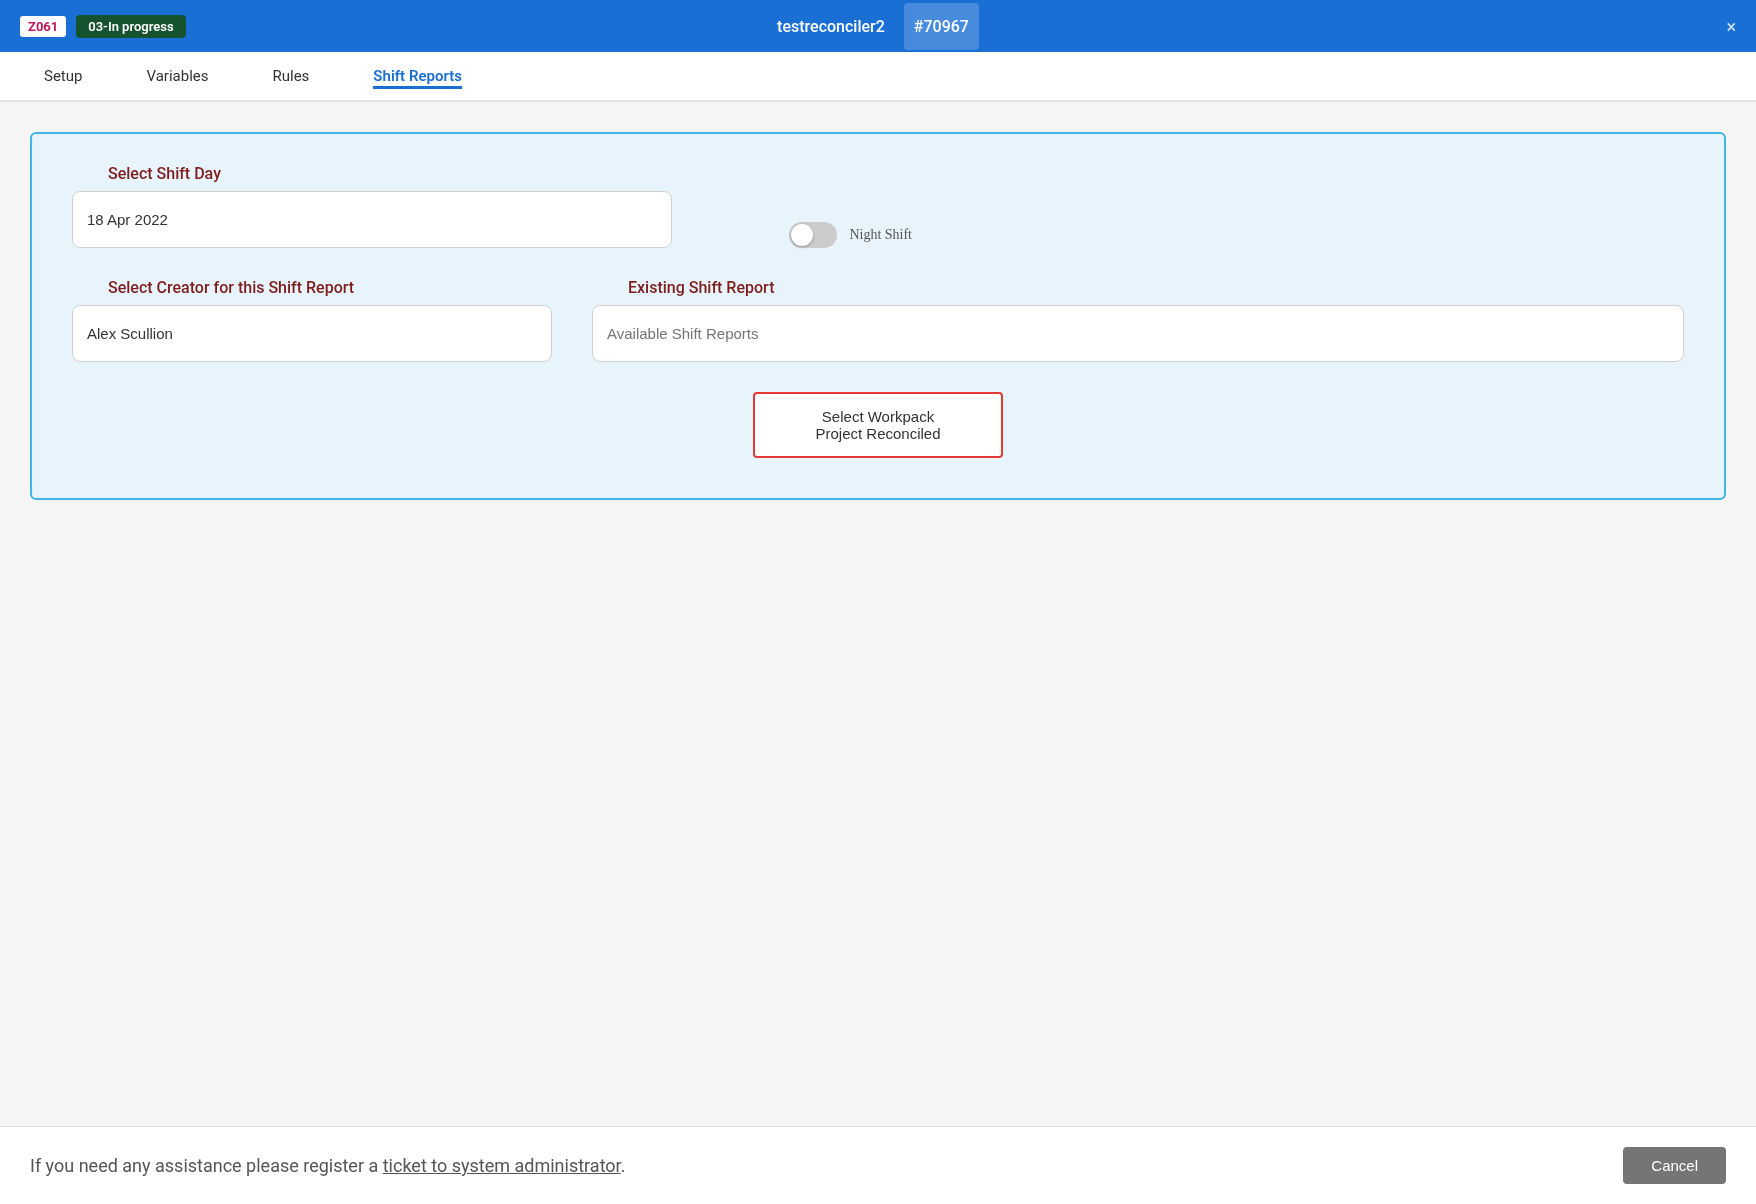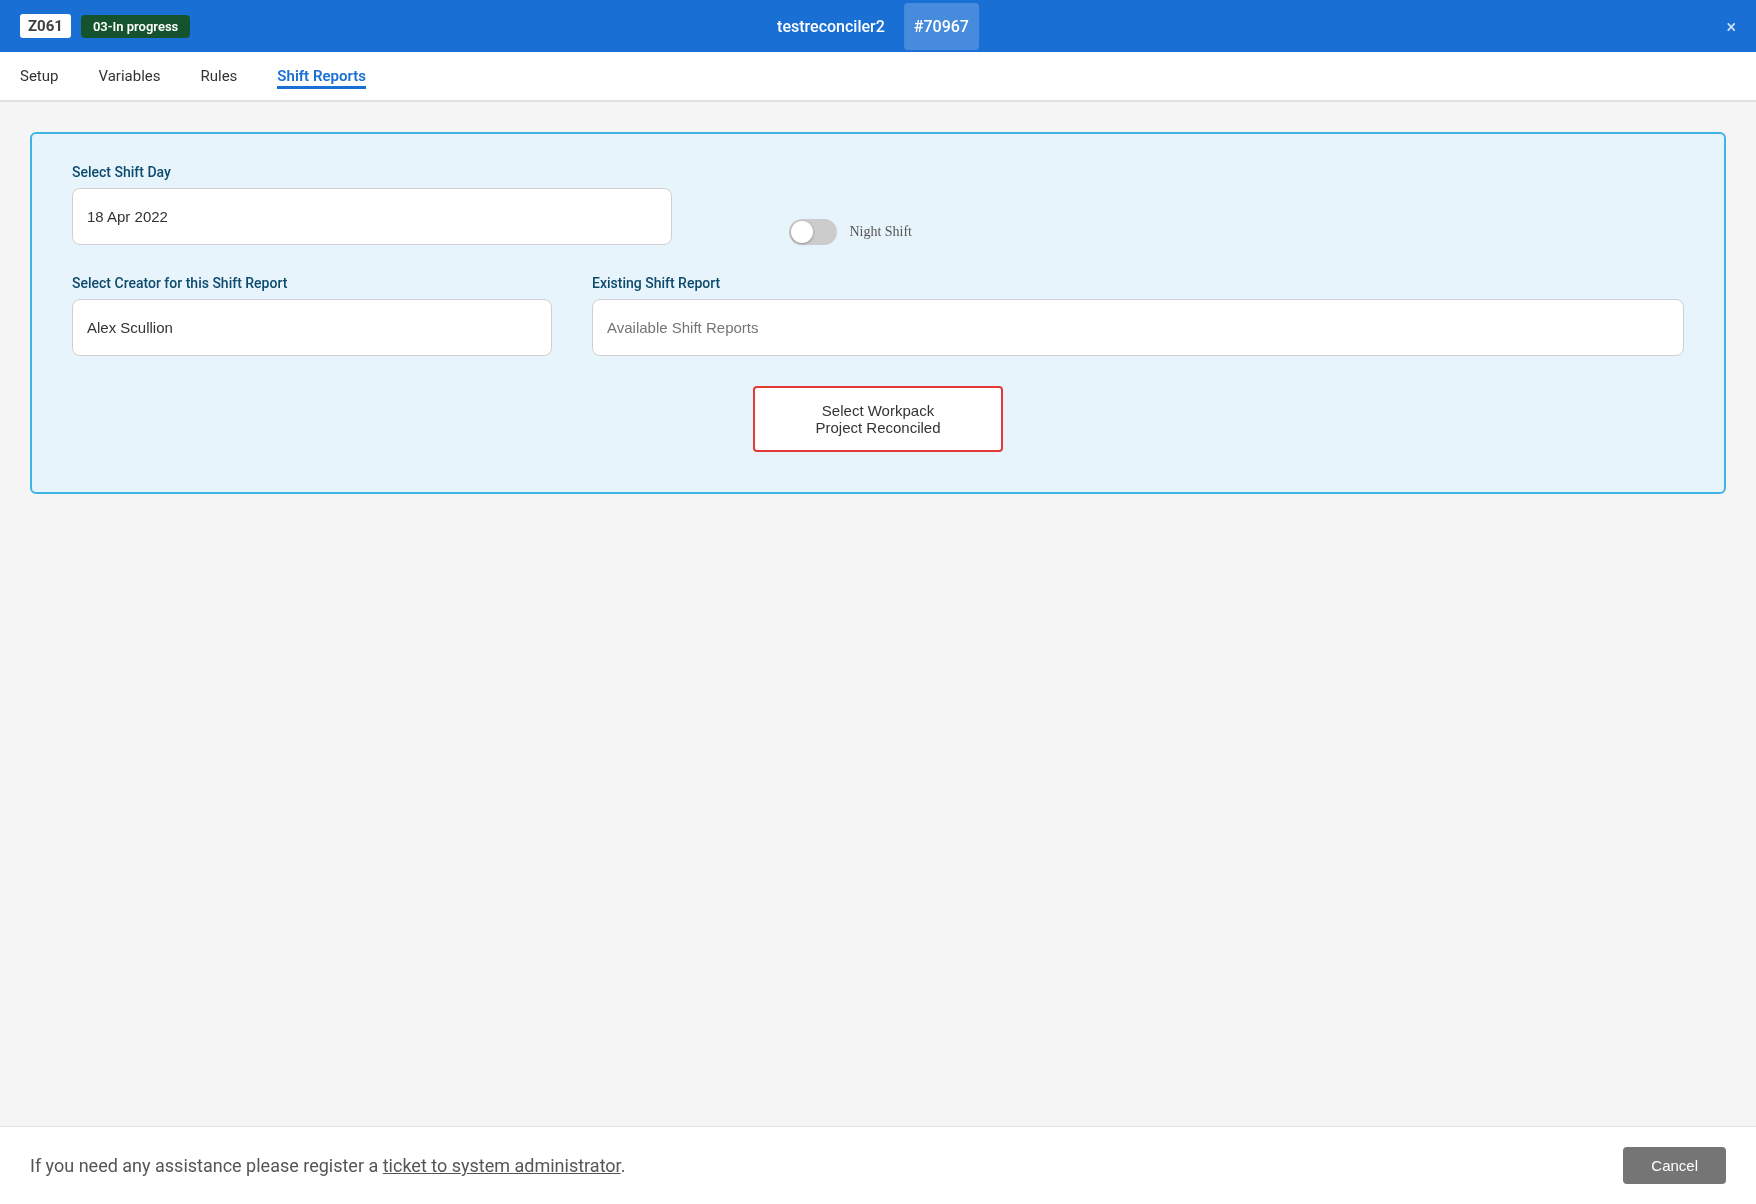--- a/index.html
+++ b/index.html
@@ -22,22 +22,22 @@
       height: 52px;
       position: relative;
     }
     .header-left {
       display: flex;
       align-items: center;
       gap: 10px;
     }
     .badge-z061 {
       background: #ffffff;
-      color: #404040;
-      font-size: 15px;
+      color: #be185d;
+      font-size: 13px;
       font-weight: 700;
       padding: 3px 8px;
       border-radius: 3px;
     }
     .badge-status {
       background: #14532d;
       color: #ffffff;
       font-size: 13px;
       font-weight: 600;
       padding: 4px 12px;
@@ -80,20 +80,21 @@
       height: 50px;
       gap: 40px;
     }
     .nav-tab {
       font-size: 15px;
       color: #333;
       cursor: pointer;
       padding: 1px 0;
       border-bottom: 3px solid transparent;
       margin-bottom: -2px;
+      margin-left: 24px;
     }
     .nav-tab.active {
       color: #1a6fd4;
       font-weight: 600;
       border-bottom-color: #1a6fd4;
     }
 
     
     .main-content {
       flex: 1;
@@ -115,23 +116,24 @@
       gap: 30px;
     }
 
     .form-group {
       display: flex;
       flex-direction: column;
       gap: 8px;
     }
 
     .form-label {
-      font-size: 14px;
-      color: #0c4a6e;
+      font-size: 16px;
+      color: #7f1d1d;
       font-weight: 500;
+      margin-left: 36px;
     }
 
     .form-input {
       background: #ffffff;
       border: 1px solid #d0d0d0;
       border-radius: 8px;
       padding: 19px 14px;
       font-size: 15px;
       color: #333;
       outline: none;

